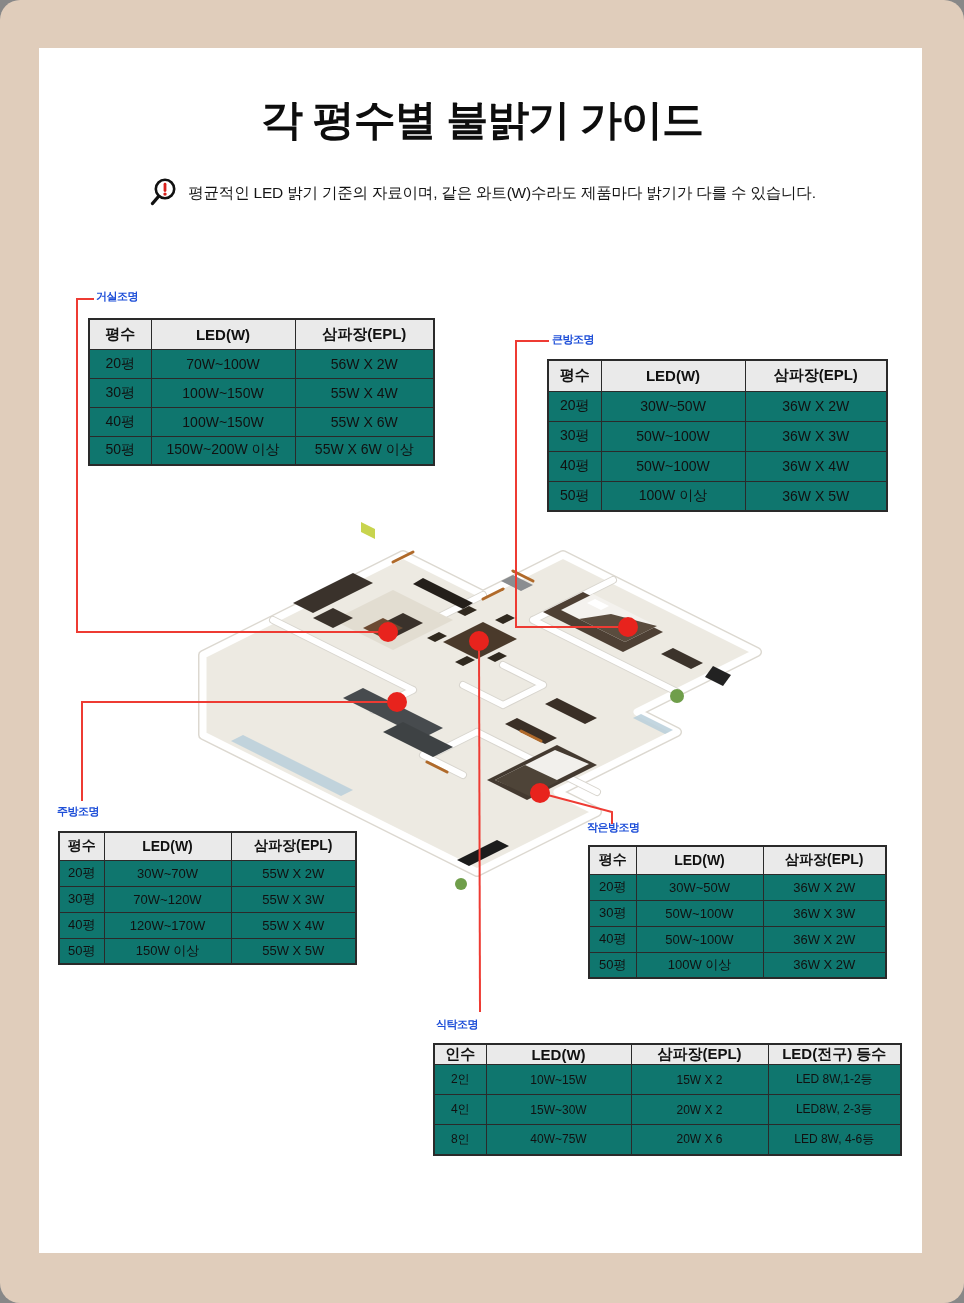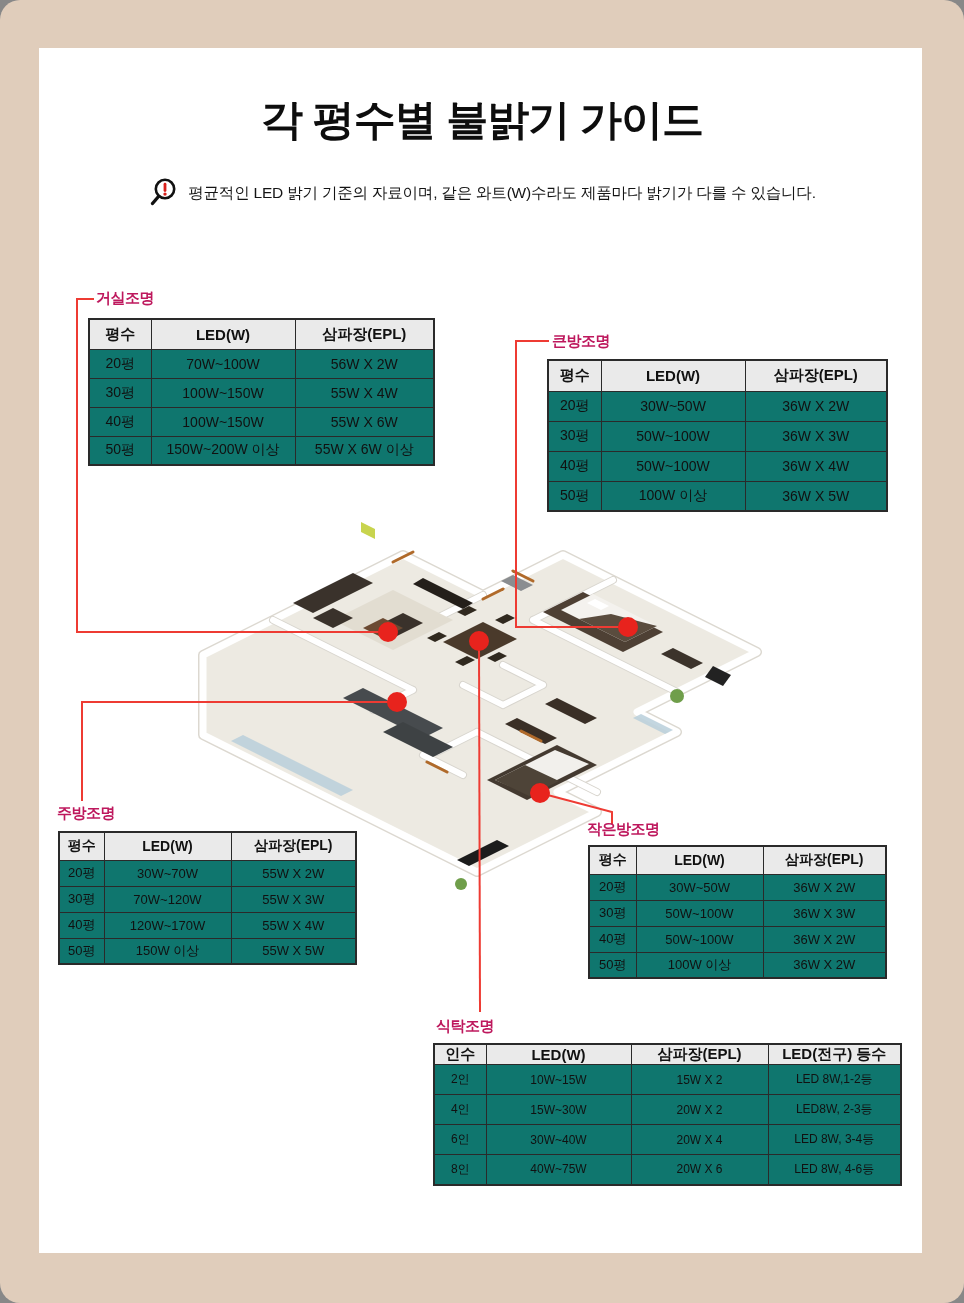--- a/index.html
+++ b/index.html
@@ -16,21 +16,21 @@
     position:absolute;left:0;top:92px;width:964px;text-align:center;
     font-size:42px;font-weight:900;color:#0d0d0d;letter-spacing:-1px;
   }
   .notice{
     position:absolute;left:0;top:176px;width:964px;
     display:flex;justify-content:center;align-items:center;gap:8px;
   }
   .notice-text{font-size:15.5px;color:#141414;letter-spacing:-0.2px;}
 
   .tbl-label{
-    position:absolute;font-size:15px;font-weight:bold;color:#be185d;letter-spacing:-0.5px;
+    position:absolute;font-size:11px;font-weight:bold;color:#1d4ed8;letter-spacing:-0.5px;
   }
 
   table.guide{
     position:absolute;border-collapse:collapse;background:#0f766e;
     border:2px solid #2a2a2a;table-layout:fixed;
   }
   table.guide th,table.guide td{
     border:1px solid #2a2a2a;text-align:center;vertical-align:middle;
     color:#111;padding:0 2px;white-space:nowrap;overflow:hidden;
   }
@@ -322,26 +322,20 @@
           <td>15W X 2</td>
           <td>LED 8W,1-2등</td>
         </tr>
         <tr>
           <td>4인</td>
           <td>15W~30W</td>
           <td>20W X 2</td>
           <td>LED8W, 2-3등</td>
         </tr>
         <tr>
-          <td>6인</td>
-          <td>30W~40W</td>
-          <td>20W X 4</td>
-          <td>LED 8W, 3-4등</td>
-        </tr>
-        <tr>
           <td>8인</td>
           <td>40W~75W</td>
           <td>20W X 6</td>
           <td>LED 8W, 4-6등</td>
         </tr>
       </tbody>
     </table>
 </div>
 
 </body></html>

